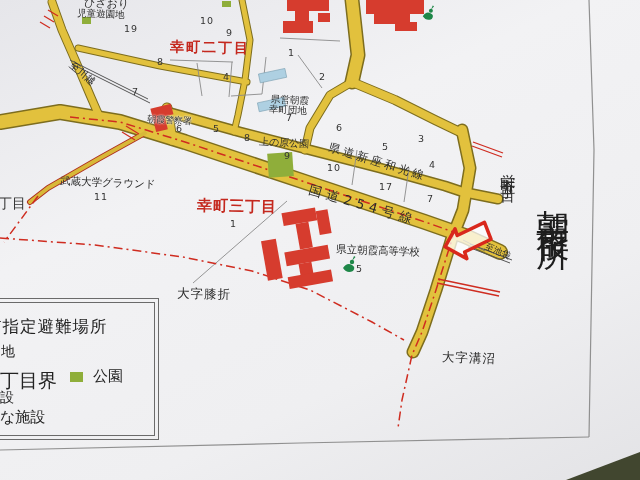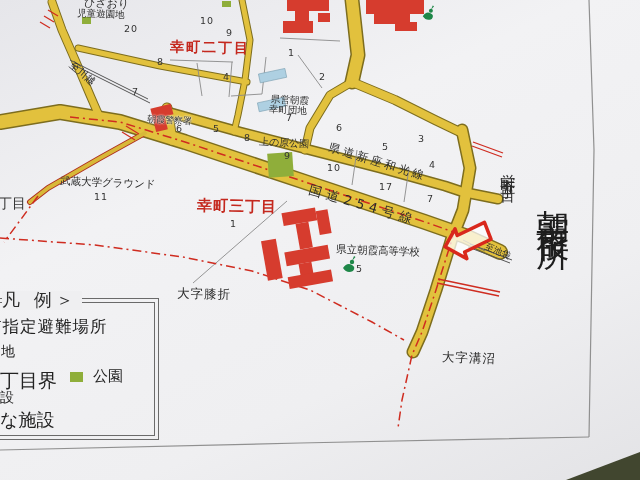--- a/index.html
+++ b/index.html
@@ -173,21 +173,21 @@
 
   <div class="lbl" style="left:311px;top:183px;font-size:13px;letter-spacing:5px;transform:rotate(16deg);transform-origin:left top">国道254号線</div>
   <div class="lbl" style="left:331px;top:141px;font-size:11.5px;letter-spacing:3px;transform:rotate(17deg);transform-origin:left top">県道新座和光線</div>
 
   <div class="lbl" style="left:74px;top:60px;font-size:10px;transform:rotate(40deg);transform-origin:left top">至川越</div>
   <div class="lbl" style="left:487px;top:242px;font-size:9px;transform:rotate(23deg);transform-origin:left top">至池袋</div>
 
   <div class="lbl vert" style="left:499px;top:162px;font-size:15px;letter-spacing:4px">栄町五丁目</div>
   <div class="lbl vert" style="left:535px;top:183px;font-size:33px;letter-spacing:7px;color:#1d1d1d">朝霞市役所</div>
 
-  <span class="blknum" style="left:124px;top:23px">20</span>
+  <span class="blknum" style="left:124px;top:23px">19</span>
   <span class="blknum" style="left:200px;top:15px">10</span>
   <span class="blknum" style="left:226px;top:27px">9</span>
   <span class="blknum" style="left:157px;top:56px">8</span>
   <span class="blknum" style="left:223px;top:71px">4</span>
   <span class="blknum" style="left:288px;top:47px">1</span>
   <span class="blknum" style="left:319px;top:71px">2</span>
   <span class="blknum" style="left:132px;top:86px">7</span>
   <span class="blknum" style="left:213px;top:123px">5</span>
   <span class="blknum" style="left:176px;top:123px">6</span>
   <span class="blknum" style="left:286px;top:112px">7</span>
@@ -200,22 +200,21 @@
   <span class="blknum" style="left:429px;top:159px">4</span>
   <span class="blknum" style="left:379px;top:181px">17</span>
   <span class="blknum" style="left:427px;top:193px">7</span>
   <span class="blknum" style="left:356px;top:263px">5</span>
   <span class="blknum" style="left:230px;top:218px">1</span>
   <span class="blknum" style="left:94px;top:191px">11</span>
 
   <div id="legend-outer">
     <div id="legend-inner"></div>
   </div>
-  <div class="lbl" style="left:2px;top:291px;font-size:18px;letter-spacing:4px;background:#efeff1;padding:0 4px 0 0">凡 例＞</div>
   <div class="legend-row" style="left:-15px;top:316px;font-size:16.5px;letter-spacing:1px">市指定避難場所</div>
   <div class="legend-row" style="left:1px;top:343px;font-size:14px">地</div>
   <div class="legend-row" style="left:0px;top:368px;font-size:19px">丁目界</div>
   <div class="abs" style="left:70px;top:372px;width:13px;height:10px;background:#8fae3a"></div>
   <div class="legend-row" style="left:93px;top:367px;font-size:15px">公園</div>
   <div class="legend-row" style="left:0px;top:389px;font-size:14px">設</div>
-  <div class="legend-row" style="left:0px;top:408px;font-size:18px">な施設</div>
+  <div class="legend-row" style="left:0px;top:408px;font-size:15px">な施設</div>
 
 </div>
 
 </body></html>

